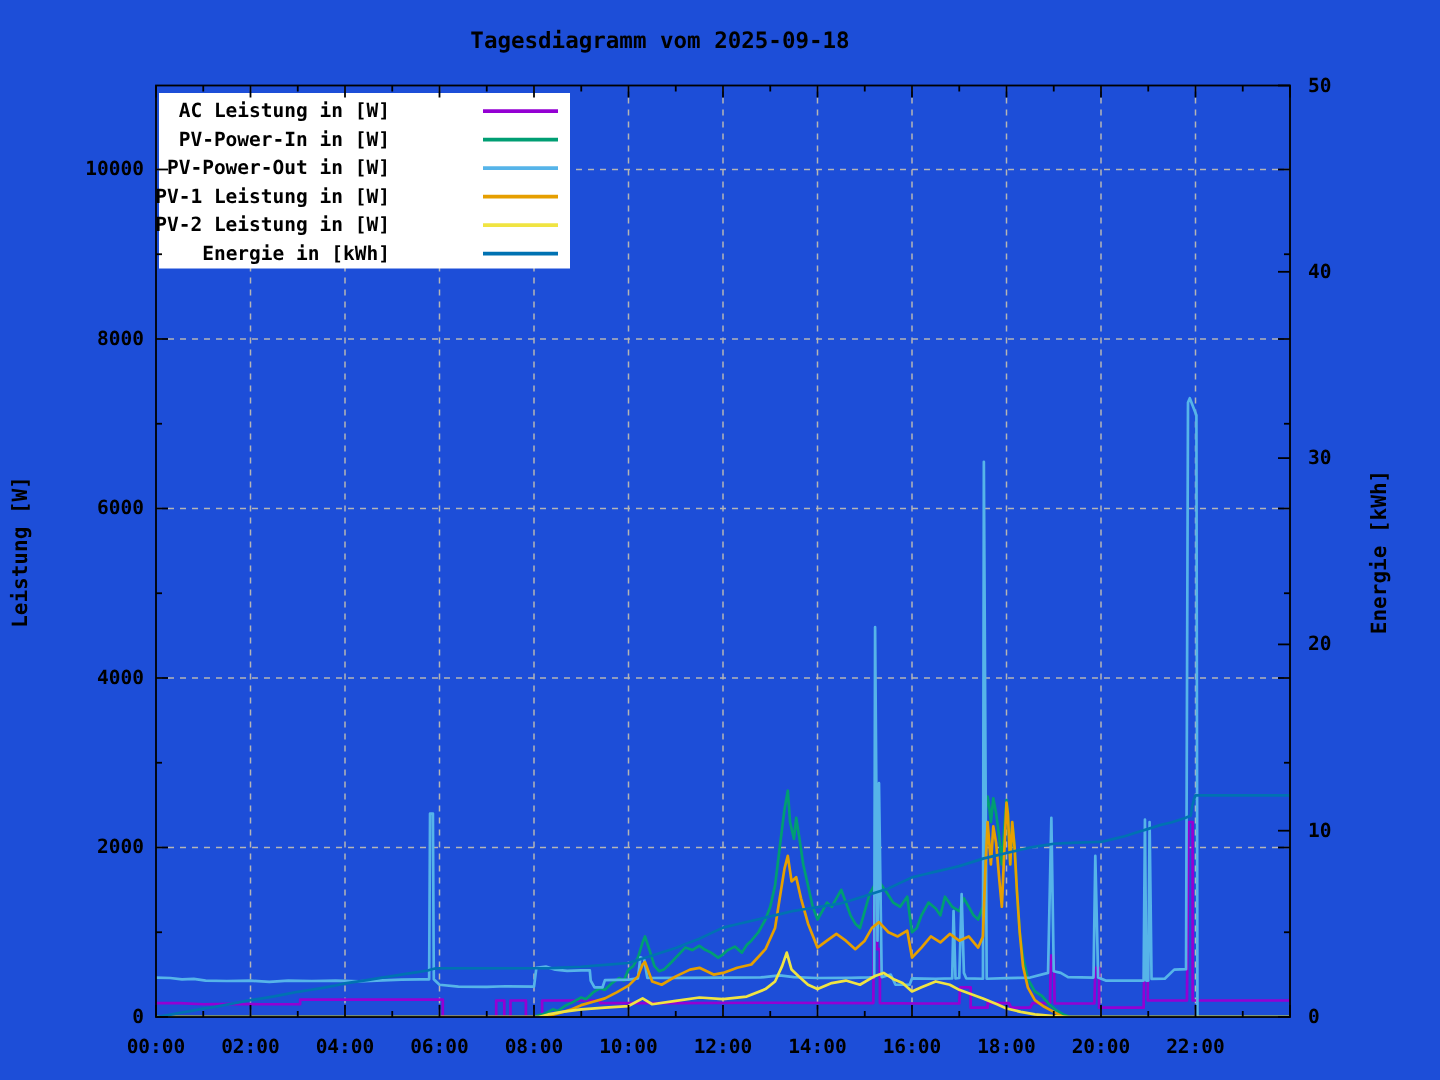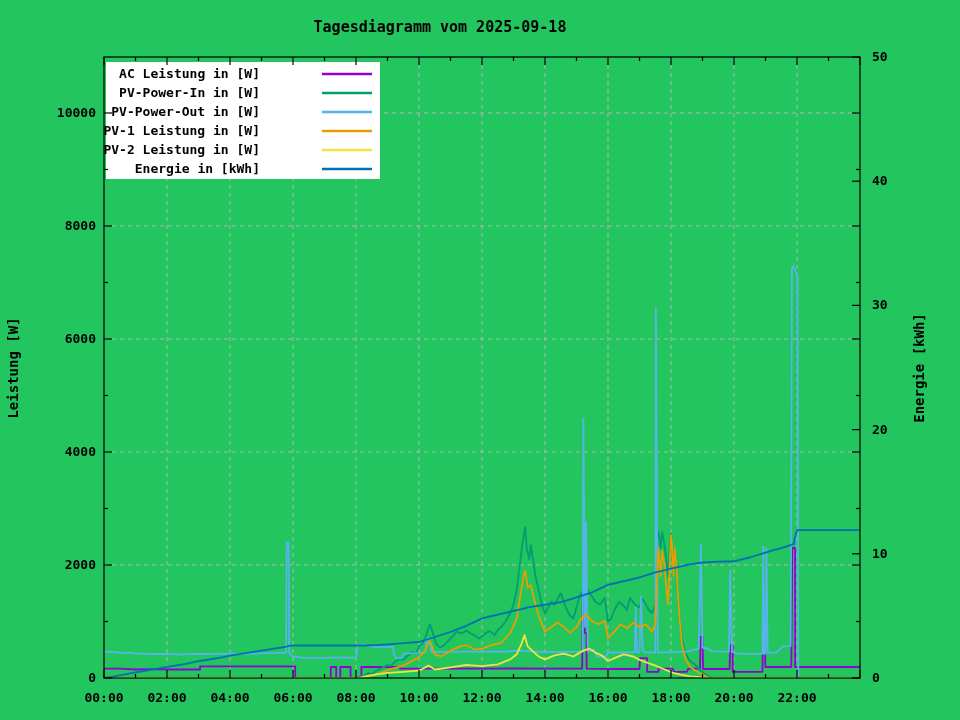--- a/index.html
+++ b/index.html
@@ -1,17 +1,17 @@
 <!DOCTYPE html>
 <html><head>
 <meta charset="utf-8">
 <style>
   html,body{margin:0;padding:0;background:#ffffff;}
   #screen{
-    position:relative;width:960px;height:720px;background:#22c55e;
+    position:relative;width:960px;height:720px;background:#1d4ed8;
     font-family:"DejaVu Sans Mono","Liberation Mono",monospace;
     overflow:hidden;
   }
   svg text{
     font-family:"DejaVu Sans Mono","Liberation Mono",monospace;
     font-weight:bold;
     fill:#000000;
   }
   .title-text{font-size:15px;}
   .axis-title{font-size:14px;}

